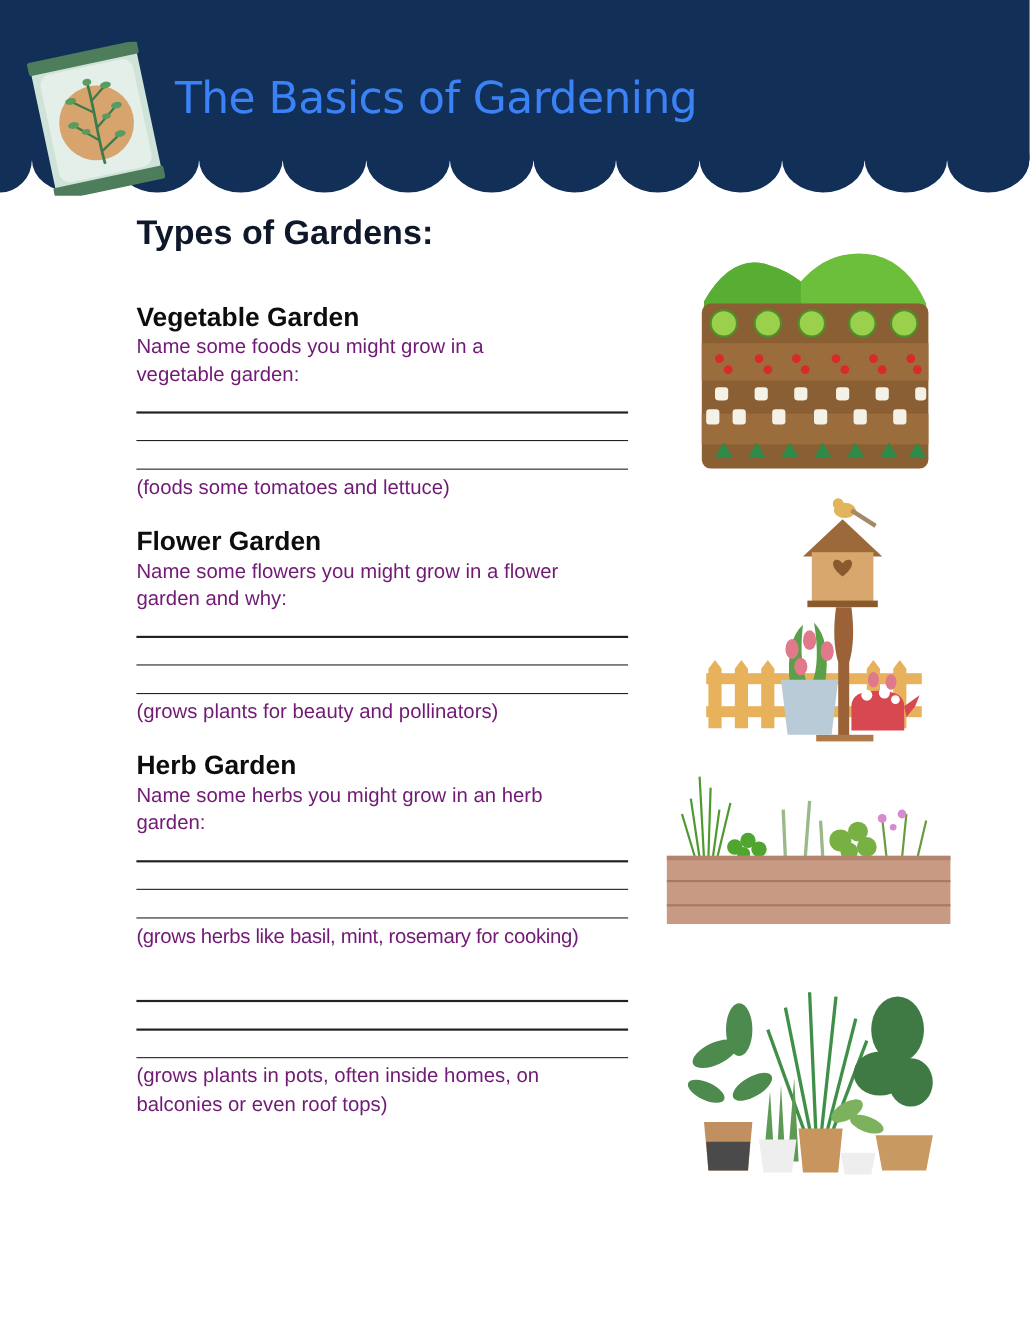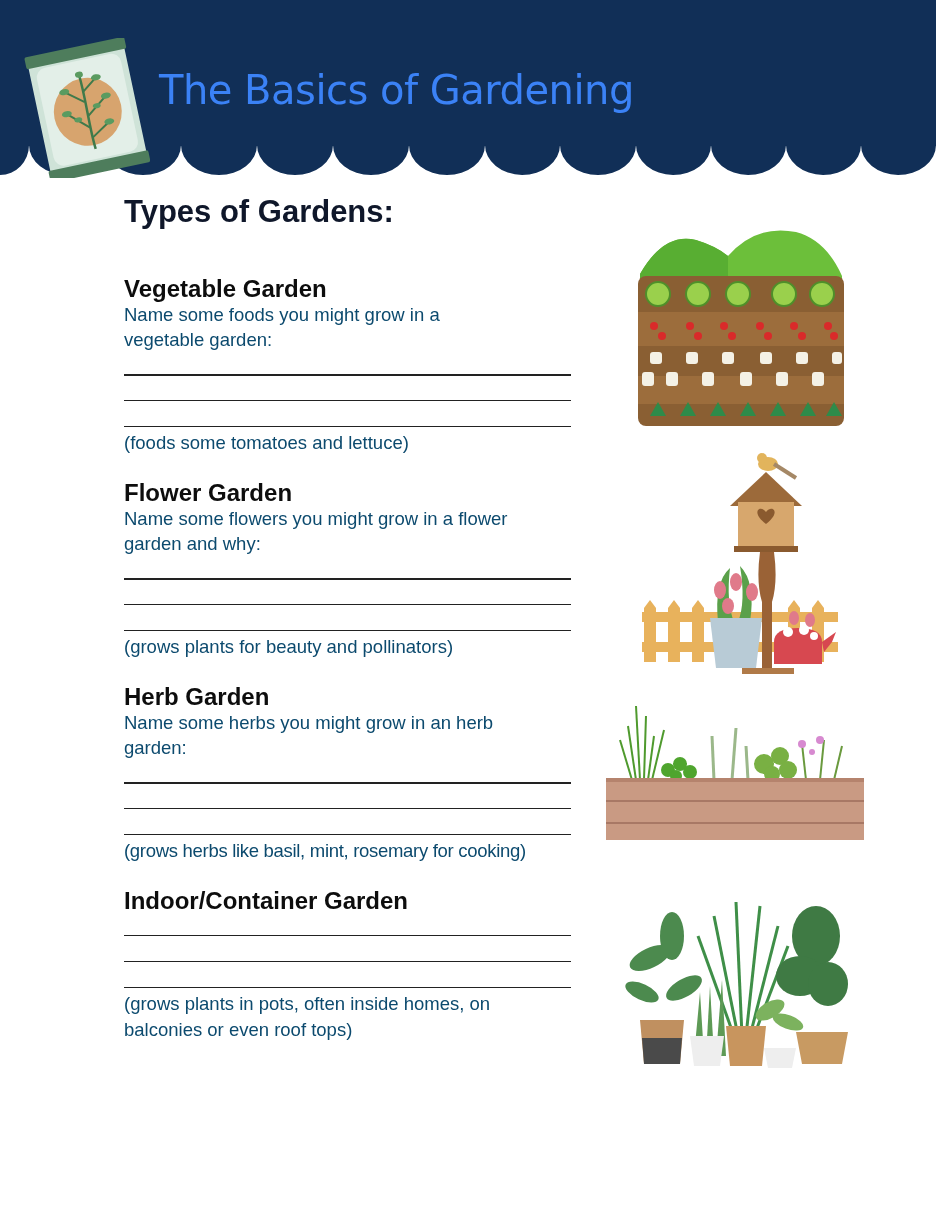--- a/index.html
+++ b/index.html
@@ -16,21 +16,21 @@
     font-family: "DejaVu Sans", sans-serif; font-weight: normal; font-size: 40px;
     color: #3b82f6; letter-spacing: -0.5px; white-space: nowrap; line-height: 68px;
   }
   .seed-packet { position: absolute; left: 22px; top: 38px; width: 128px; height: 140px; }
   .section-title {
     position: absolute; left: 124px; top: 192px; margin: 0;
     font-weight: bold; font-size: 31px; line-height: 40px; color: #0f172a;
   }
   .block { position: absolute; left: 124px; width: 460px; }
   .block h3 { margin: 0; font-size: 24px; font-weight: bold; line-height: 25.6px; color: #0d0d0d; }
-  .block p { margin: 0; font-size: 18.5px; line-height: 25.6px; color: #0c4a6e; }
+  .block p { margin: 0; font-size: 18.5px; line-height: 25.6px; color: #701a75; }
   .prompt { width: 400px; }
   .blank {
     height: 25.8px; width: 447px; position: relative;
   }
   .blank::after {
     content: ""; position: absolute; left: 0; right: 0; bottom: 3px; height: 1.4px; background: #222;
   }
   .hint { width: 460px; }
   .illus { position: absolute; }
 </style>
@@ -102,21 +102,20 @@
 <div class="block" style="top:684px;">
   <h3>Herb Garden</h3>
   <p class="prompt" style="width:420px;">Name some herbs you might grow in an herb garden:</p>
   <div class="blank"></div>
   <div class="blank"></div>
   <div class="blank"></div>
   <p class="hint" style="width:470px; white-space:nowrap; letter-spacing:-0.3px;">(grows herbs like basil, mint, rosemary for cooking)</p>
 </div>
 
 <div class="block" style="top:888px;">
-  <h3>Indoor/Container Garden</h3>
   <div class="blank"></div>
   <div class="blank"></div>
   <div class="blank"></div>
   <p class="hint" style="width:420px;">(grows plants in pots, often inside homes, on balconies or even roof tops)</p>
 </div>
 
 <svg class="illus" style="left:636px; top:226px;" width="210" height="204" viewBox="0 0 210 204">
   <path d="M4 48 Q28 6 60 14 Q80 20 92 30 Q120 -2 160 6 Q190 14 206 50 L206 60 L4 60 Z" fill="#6cbf3a"></path>
   <path d="M4 48 Q28 6 60 14 Q80 20 92 30 L92 60 L4 60 Z" fill="#58ae32"></path>
   <rect x="2" y="50" width="206" height="150" rx="8" fill="#8a5f33"></rect>

